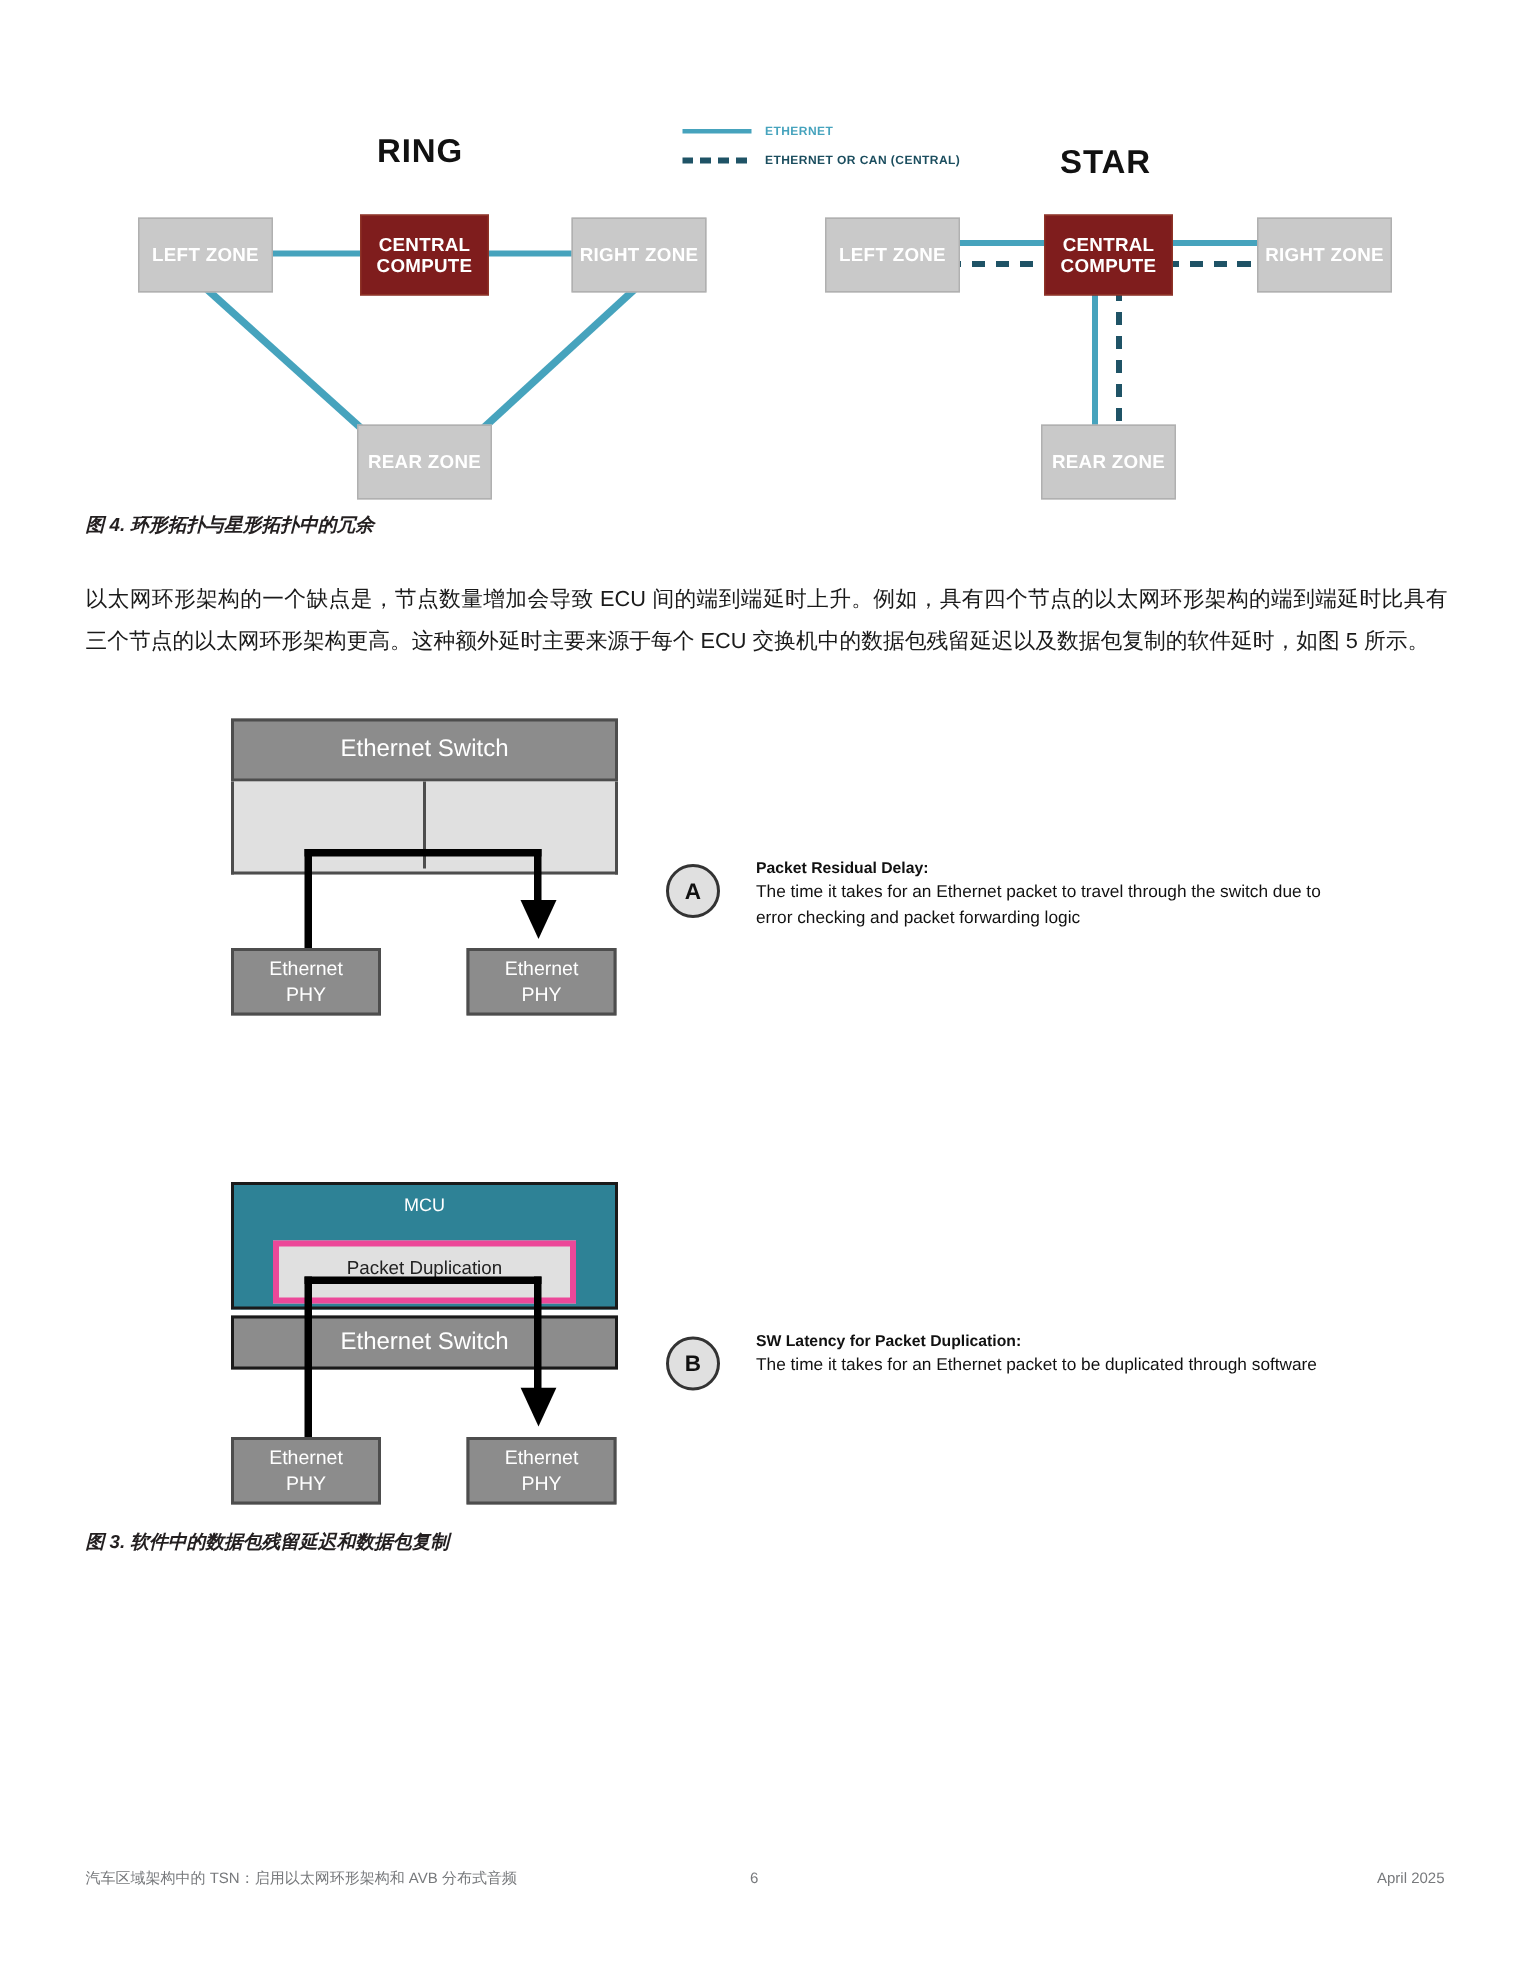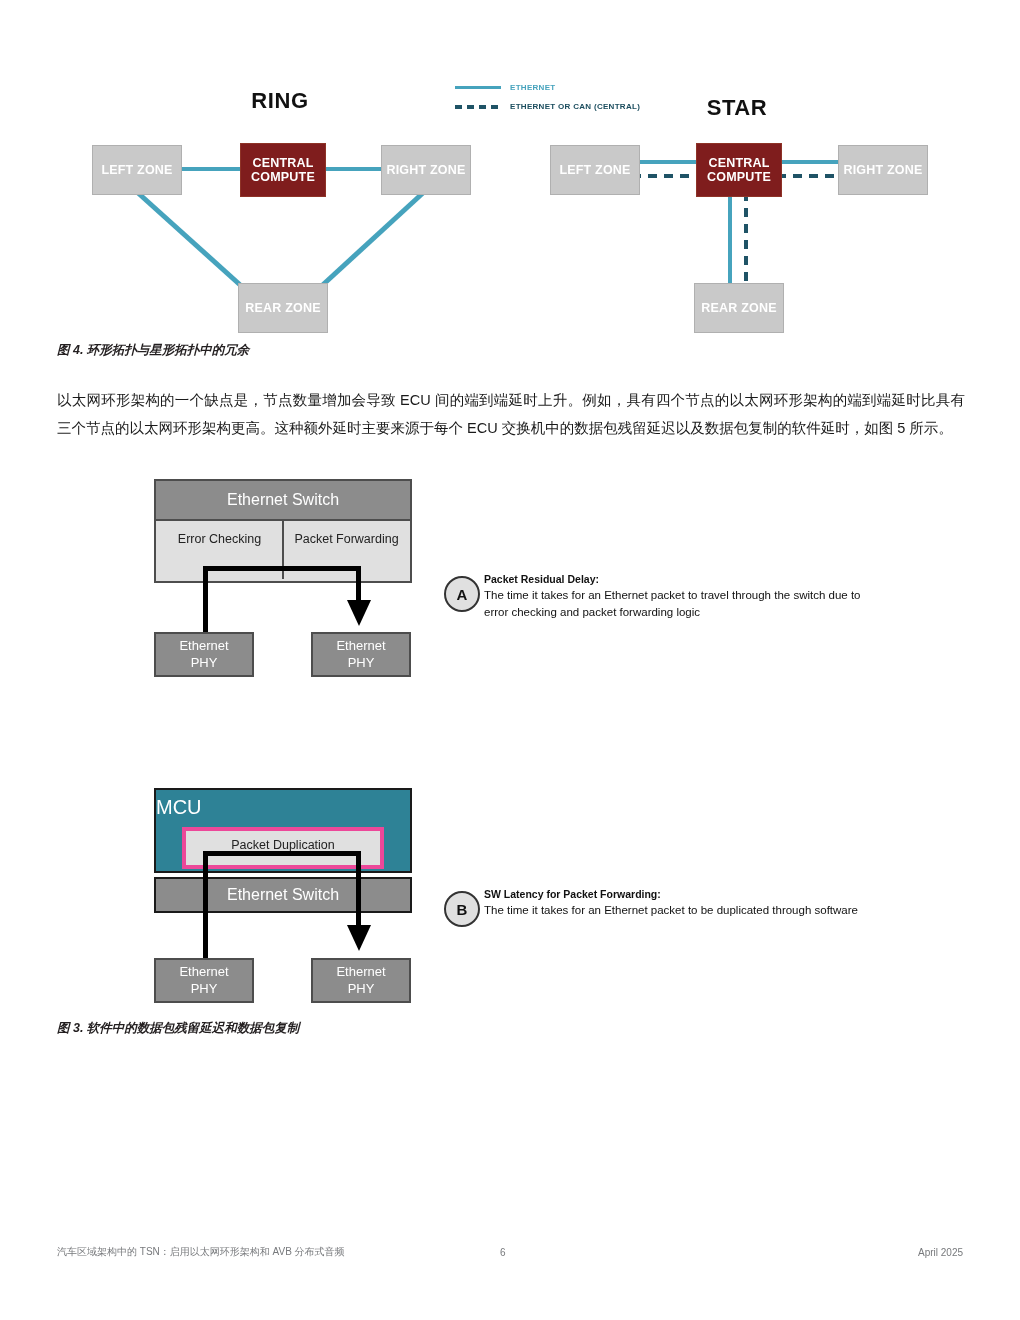--- a/index.html
+++ b/index.html
@@ -168,23 +168,23 @@
   .mcu-header {
     background: #2e8296;
     border: 2px solid #1a1a1a;
     color: #ffffff;
     font-size: 16px;
     box-sizing: border-box;
   }
   .mcu-title {
     position: absolute;
     width: 100%;
-    text-align: left;
+    text-align: center;
     top: 6px;
-    font-size: 20px;
+    font-size: 12px;
     color: #ffffff;
   }
   .dup-box {
     position: absolute;
     background: #e0e0e0;
     border: 4px solid #ec4899;
     box-sizing: border-box;
   }
   .dup-label {
     position: absolute;
@@ -213,21 +213,21 @@
     border-radius: 50%;
     background: #e0e0e0;
     border: 2px solid #333333;
     display: flex;
     align-items: center;
     justify-content: center;
     font-size: 15px;
     font-weight: 700;
     color: #111111;
   }
-  .callout-text { position: absolute; left: 40px; top: 0; width: 400px; }
+  .callout-text { position: absolute; left: 60px; top: 0; width: 400px; }
   .callout-title {
     font-size: 10.5px;
     font-weight: 700;
     color: #111111;
     margin-bottom: 2px;
   }
   .callout-desc {
     font-size: 11.5px;
     line-height: 1.45;
     color: #111111;
@@ -299,24 +299,20 @@
 <div class="node-box" style="left:838px; top:145px; width:88px; height:48px;">RIGHT ZONE</div>
 <div class="node-box" style="left:694px; top:283px; width:88px; height:48px;">REAR ZONE</div>
 
 <div class="fig-caption" style="left:57px; top:342px;">图 4. 环形拓扑与星形拓扑中的冗余</div>
 
 <div id="body-paragraph">以太网环形架构的一个缺点是，节点数量增加会导致 ECU 间的端到端延时上升。例如，具有四个节点的以太网环形架构的端到端延时比具有三个节点的以太网环形架构更高。这种额外延时主要来源于每个 ECU 交换机中的数据包残留延迟以及数据包复制的软件延时，如图 5 所示。</div>
 
 <div class="blk blk-header" style="left:154px; top:479px; width:258px; height:42px;">Ethernet Switch</div>
 
 <div class="blk blk-body" style="left:154px; top:521px; width:258px; height:62px;">
-  <div class="blk-cellrow" style="left:0; top:0; height:36px;">
-    <div class="blk-cell">Error Checking</div>
-    <div class="blk-cell">Packet Forwarding</div>
-  </div>
   <div class="cell-divider" style="left:126px; top:0; height:58px;"></div>
 </div>
 
 <div class="wire" style="left:203px; top:566px; width:5px; height:68px;"></div>
 <div class="wire" style="left:203px; top:566px; width:158px; height:5px;"></div>
 <div class="wire" style="left:356px; top:566px; width:5px; height:40px;"></div>
 <svg class="abs" style="left:345px; top:600px; width:28px; height:30px;" viewBox="0 0 28 30">
   <polygon points="2,0 26,0 14,26" fill="#000000"></polygon>
 </svg>
 
@@ -365,21 +361,21 @@
 <div class="phy-box" style="left:311px; top:958px; width:100px; height:45px;">
   <div>
     <div>Ethernet</div>
     <div>PHY</div>
   </div>
 </div>
 
 <div class="callout" style="left:444px; top:888px; width:450px; height:60px;">
   <div class="callout-badge" style="left:0; top:3px;">B</div>
   <div class="callout-text">
-    <div class="callout-title">SW Latency for Packet Forwarding:</div>
+    <div class="callout-title">SW Latency for Packet Duplication:</div>
     <div class="callout-desc">The time it takes for an Ethernet packet to be duplicated through software</div>
   </div>
 </div>
 
 <div class="fig-caption" style="left:57px; top:1020px;">图 3. 软件中的数据包残留延迟和数据包复制</div>
 
 <div id="footer">
   <span id="footer-title">汽车区域架构中的 TSN：启用以太网环形架构和 AVB 分布式音频</span>
   <span id="footer-page">6</span>
   <span id="footer-date">April 2025</span>

